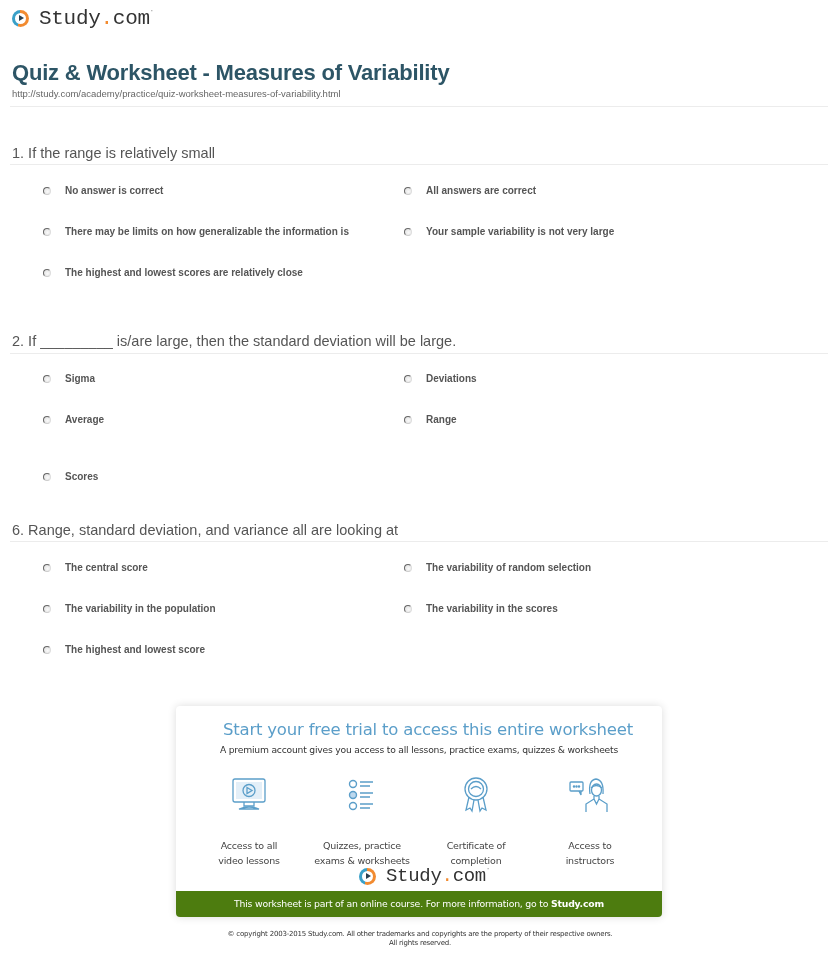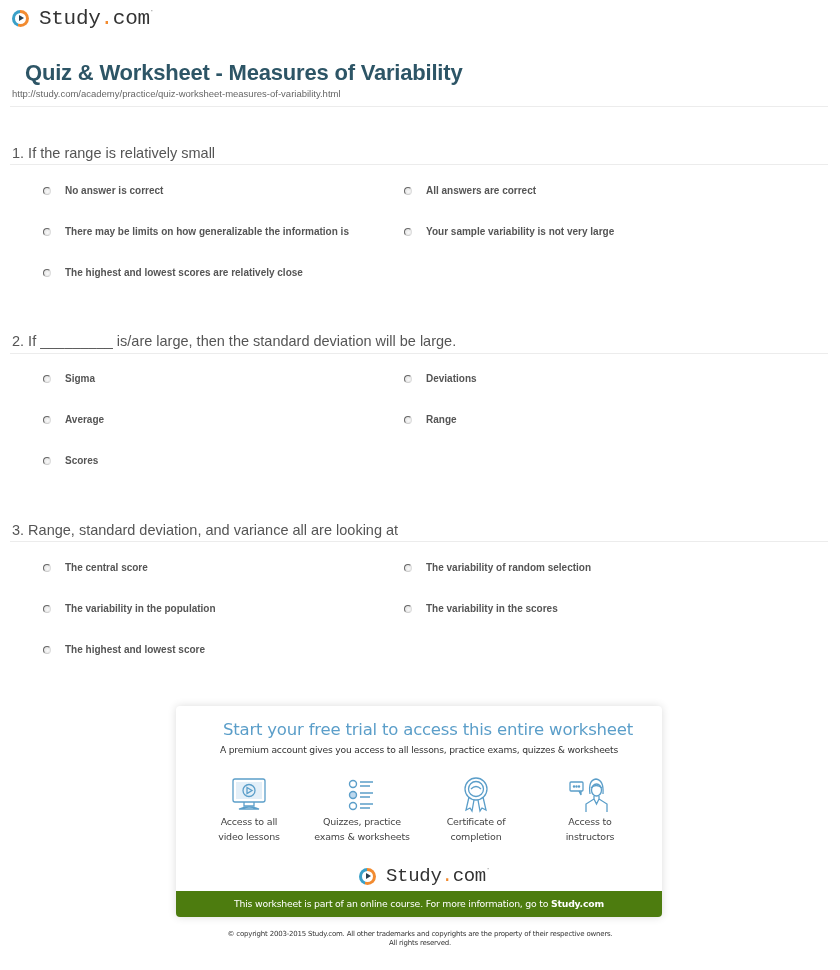--- a/index.html
+++ b/index.html
@@ -9,34 +9,34 @@
     .logo { position: absolute; display: flex; align-items: center; }
     .logo-top { left: 12px; top: 7px; }
     .logo-mark { width: 17px; height: 17px; border-radius: 50%; position: relative;
       background: conic-gradient(#f28b30 0deg 200deg, #3aa0c8 200deg 360deg); }
     .logo-mark::before { content: ""; position: absolute; left: 3px; top: 3px; width: 11px; height: 11px; border-radius: 50%; background: #fff; }
     .logo-mark::after { content: ""; position: absolute; left: 7px; top: 5px; border-left: 5px solid #2a3f4f; border-top: 3.5px solid transparent; border-bottom: 3.5px solid transparent; }
     .logo-text { font-family: Liberation Mono, monospace; font-size: 21px; color: #333; margin-left: 10px; letter-spacing: -0.3px; }
     .logo-text .dot { color: #f28b30; }
     .logo-text .tm { font-size: 7px; vertical-align: top; color: #888; }
 
-    .page-title { position: absolute; left: 12px; top: 60px; font-size: 22px; font-weight: bold; color: #2d5566; letter-spacing: -0.2px; margin-left: 13px; }
+    .page-title { position: absolute; left: 12px; top: 60px; font-size: 22px; font-weight: bold; color: #2d5566; letter-spacing: -0.2px; }
     .page-url { position: absolute; left: 12px; top: 88px; font-size: 9.5px; color: #666; }
     .hr { position: absolute; left: 10px; width: 818px; height: 1px; background: #ececec; }
 
     .q-title { position: absolute; left: 12px; font-size: 14.5px; color: #555; }
     .opt { position: absolute; display: flex; align-items: center; font-size: 10px; font-weight: bold; color: #555; }
     .radio { width: 8px; height: 8px; border-radius: 50%; border: 1.5px solid #666; border-right-color: #ddd; border-bottom-color: #ccc; margin-right: 14px; background: radial-gradient(circle at 60% 60%, #fafafa, #ddd); }
 
     .promo { position: absolute; left: 176px; top: 706px; width: 486px; height: 211px; background: #fff; border-radius: 4px; box-shadow: 0 0 8px rgba(0,0,0,0.14); overflow: hidden; }
     .promo-head { position: absolute; left: 9px; width: 100%; top: 14px; text-align: center; font-family: "DejaVu Sans", sans-serif; font-size: 16.5px; color: #5b9ec9; letter-spacing: -0.2px; }
     .promo-sub { position: absolute; left: 0; width: 100%; top: 38px; text-align: center; font-family: "DejaVu Sans", sans-serif; font-size: 9.2px; color: #333; letter-spacing: -0.2px; }
     .feature { position: absolute; top: 70px; width: 110px; text-align: center; }
     .feature svg { display: block; margin: 0 auto; }
-    .feature-label { margin-top: 0; font-family: "DejaVu Sans", sans-serif; font-size: 9.5px; color: #444; line-height: 15px; letter-spacing: -0.2px; }
+    .feature-label { margin-top: 24px; font-family: "DejaVu Sans", sans-serif; font-size: 9.5px; color: #444; line-height: 15px; letter-spacing: -0.2px; }
     .logo-promo { left: 183px; top: 159px; }
     .logo-promo .logo-text { font-size: 19px; }
     .promo-bar { position: absolute; left: 0; bottom: 0; width: 100%; height: 26px; background: #4d7c0f; color: #fff; font-family: "DejaVu Sans", sans-serif; font-size: 9.3px; text-align: center; line-height: 26px; letter-spacing: -0.2px; }
     .promo-bar b { font-weight: bold; }
 
     .copyright { position: absolute; left: 0; width: 840px; top: 930px; text-align: center; font-family: "DejaVu Sans", sans-serif; font-size: 7px; color: #333; line-height: 9px; letter-spacing: -0.2px; }
   </style>
 </head>
 <body>
 
@@ -83,26 +83,26 @@
     <span>Deviations</span>
   </div>
 <div class="opt" style="left:43px; top:414px">
     <span class="radio"></span>
     <span>Average</span>
   </div>
 <div class="opt" style="left:404px; top:414px">
     <span class="radio"></span>
     <span>Range</span>
   </div>
-<div class="opt" style="left:43px; top:455px">
+<div class="opt" style="left:43px; top:471px">
     <span class="radio"></span>
     <span>Scores</span>
   </div>
 
-<div class="q-title" style="top:522px">3. Range, standard deviation, and variance all are looking at</div>
+<div class="q-title" style="top:522px">6. Range, standard deviation, and variance all are looking at</div>
 <div class="hr" style="top:541px"></div>
 <div class="opt" style="left:43px; top:562px">
     <span class="radio"></span>
     <span>The central score</span>
   </div>
 <div class="opt" style="left:404px; top:562px">
     <span class="radio"></span>
     <span>The variability of random selection</span>
   </div>
 <div class="opt" style="left:43px; top:603px">

